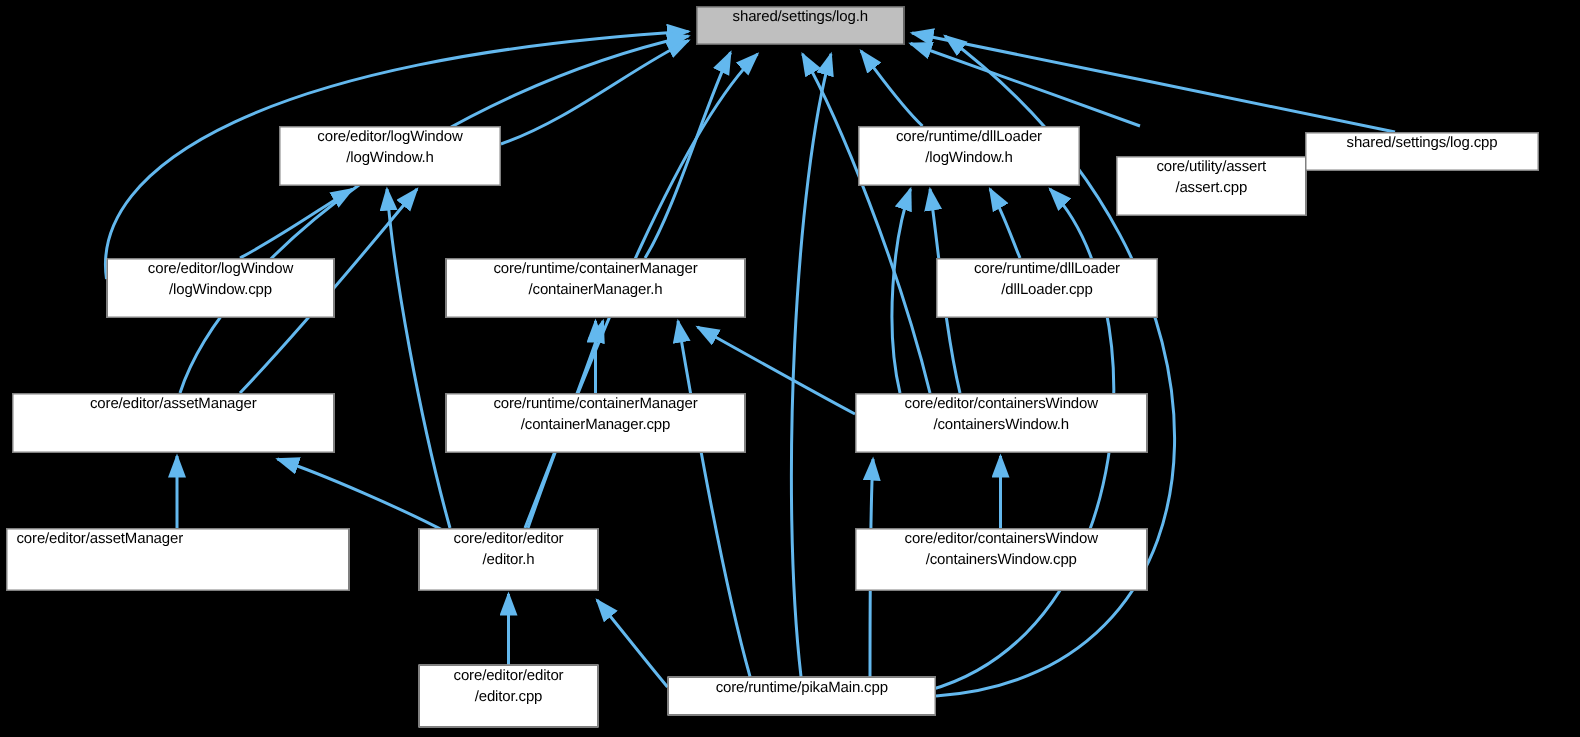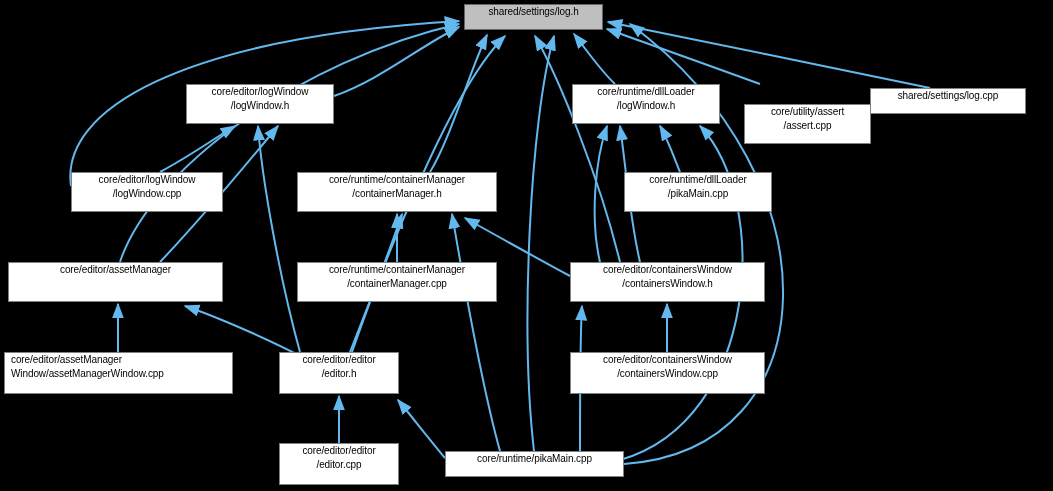--- a/index.html
+++ b/index.html
@@ -97,23 +97,23 @@
       </g>
   </svg>
   <div id="nodes-layer">
       <div class="graph-node root" style="left: 464px; top: 4px; width: 139px; height: 26px;"><span class="node-line">shared/settings/log.h</span></div>
       <div class="graph-node" style="left: 186px; top: 84px; width: 148px; height: 40px;"><span class="node-line">core/editor/logWindow</span><span class="node-line">/logWindow.h</span></div>
       <div class="graph-node" style="left: 572px; top: 84px; width: 148px; height: 40px;"><span class="node-line">core/runtime/dllLoader</span><span class="node-line">/logWindow.h</span></div>
       <div class="graph-node" style="left: 744px; top: 84px; width: 127px; height: 40px; margin-top: 20px;"><span class="node-line">core/utility/assert</span><span class="node-line">/assert.cpp</span></div>
       <div class="graph-node" style="left: 870px; top: 88px; width: 156px; height: 26px;"><span class="node-line">shared/settings/log.cpp</span></div>
       <div class="graph-node" style="left: 71px; top: 172px; width: 152px; height: 40px;"><span class="node-line">core/editor/logWindow</span><span class="node-line">/logWindow.cpp</span></div>
       <div class="graph-node" style="left: 297px; top: 172px; width: 200px; height: 40px;"><span class="node-line">core/runtime/containerManager</span><span class="node-line">/containerManager.h</span></div>
-      <div class="graph-node" style="left: 624px; top: 172px; width: 148px; height: 40px;"><span class="node-line">core/runtime/dllLoader</span><span class="node-line">/pikaMain.cpp</span></div>
+      <div class="graph-node" style="left: 624px; top: 172px; width: 148px; height: 40px;"><span class="node-line">core/runtime/dllLoader</span><span class="node-line">/dllLoader.cpp</span></div>
       <div class="graph-node" style="left: 8px; top: 262px; width: 215px; height: 40px;"><span class="node-line">core/editor/assetManager</span></div>
       <div class="graph-node" style="left: 297px; top: 262px; width: 200px; height: 40px;"><span class="node-line">core/runtime/containerManager</span><span class="node-line">/containerManager.cpp</span></div>
       <div class="graph-node" style="left: 570px; top: 262px; width: 195px; height: 40px;"><span class="node-line">core/editor/containersWindow</span><span class="node-line">/containersWindow.h</span></div>
-      <div class="graph-node align-left" style="left: 4px; top: 352px; width: 229px; height: 42px;"><span class="node-line">core/editor/assetManager</span><span class="node-line">Window/assetManagerWindow.cpp</span></div>
+      <div class="graph-node align-left" style="left: 4px; top: 352px; width: 229px; height: 42px;"><span class="node-line">core/editor/assetManager</span></div>
       <div class="graph-node" style="left: 279px; top: 352px; width: 120px; height: 42px;"><span class="node-line">core/editor/editor</span><span class="node-line">/editor.h</span></div>
       <div class="graph-node" style="left: 570px; top: 352px; width: 195px; height: 42px;"><span class="node-line">core/editor/containersWindow</span><span class="node-line">/containersWindow.cpp</span></div>
       <div class="graph-node" style="left: 279px; top: 443px; width: 120px; height: 42px;"><span class="node-line">core/editor/editor</span><span class="node-line">/editor.cpp</span></div>
       <div class="graph-node" style="left: 445px; top: 451px; width: 179px; height: 26px;"><span class="node-line">core/runtime/pikaMain.cpp</span></div>
     </div>
 </div>
 
 </body></html>

